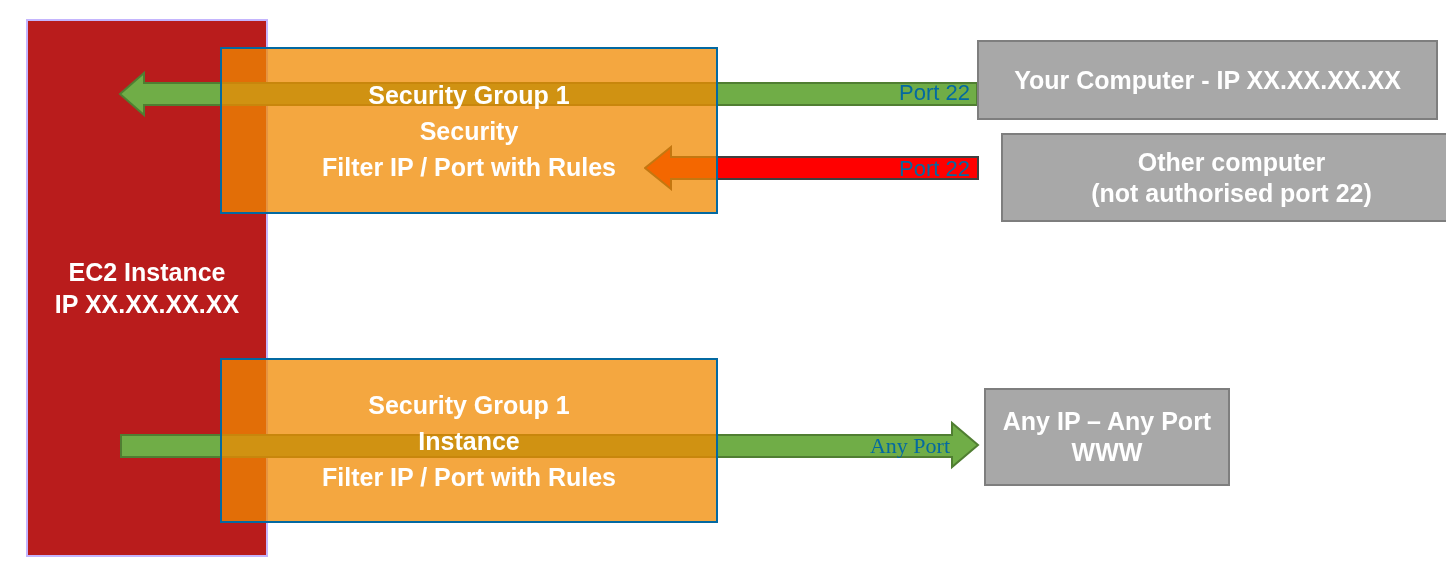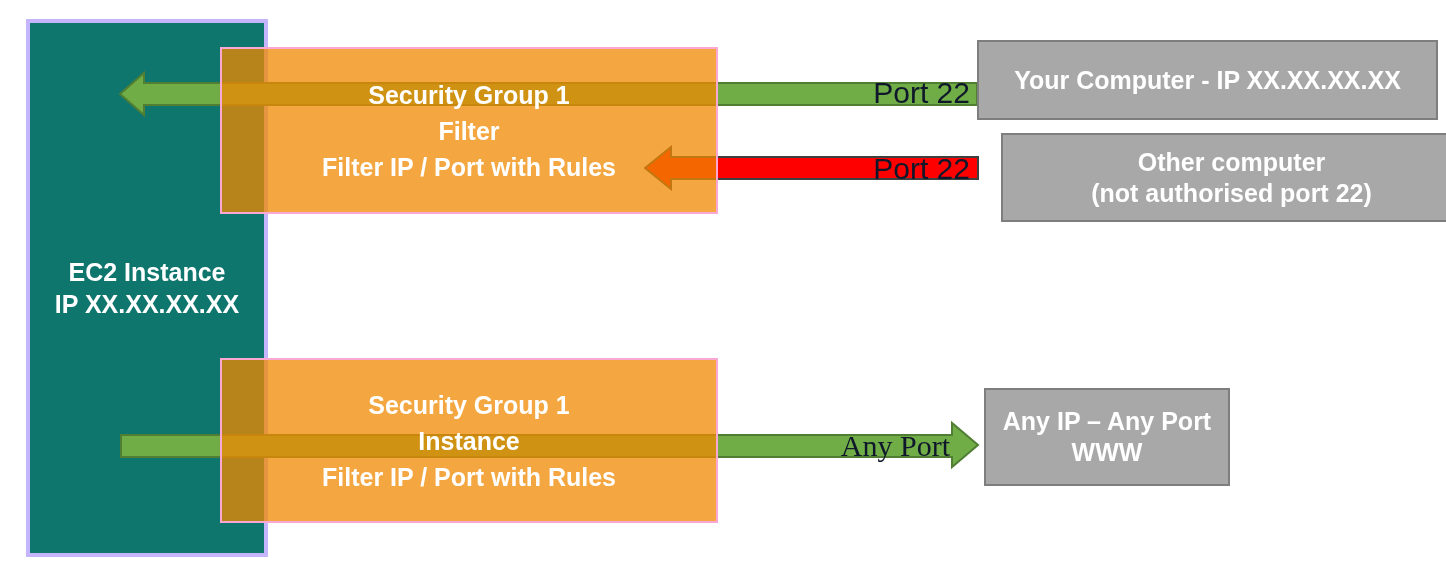--- a/index.html
+++ b/index.html
@@ -10,27 +10,27 @@
     overflow:hidden;
     font-family:"Liberation Sans", sans-serif;
   }
   .box{position:absolute;box-sizing:border-box;display:flex;flex-direction:column;
        align-items:center;justify-content:center;text-align:center;color:#ffffff;font-weight:bold;}
   .box .line{width:100%;}
 
   
   .ec2{
     left:26px;top:19px;width:242px;height:538px;
-    background:#0f766e;border:4px solid #c4b5fd;
+    background:#b91c1c;border:2px solid #c4b5fd;
     z-index:1;font-size:25px;line-height:32px;
   }
   
   .sg{
     background:rgba(240,138,0,0.75);
-    border:2px solid #f9a8d4;
+    border:2px solid #0369a1;
     z-index:3;font-size:25px;line-height:36px;
   }
   .sg-in{left:220px;top:47px;width:498px;height:167px;}
   .sg-out{left:220px;top:358px;width:498px;height:165px;}
 
   
   .endpoint{
     background:#A8A8A8;border:2px solid #7E7E7E;
     z-index:4;font-size:25px;line-height:31px;
   }
@@ -39,22 +39,22 @@
   .ep-www{left:984px;top:388px;width:246px;height:98px;}
 
   
   .arrow{position:absolute;z-index:2;display:block;}
   .arrow-in{left:118px;top:70px;}
   .arrow-blocked{left:644px;top:145px;}
   .arrow-out{left:119px;top:420px;}
 
   
   .flowlabel{
-    position:absolute;z-index:5;color:#0f172a;
-    font-size:30px;line-height:30px;text-align:right;white-space:nowrap;
+    position:absolute;z-index:5;color:#0369a1;
+    font-size:22px;line-height:30px;text-align:right;white-space:nowrap;
   }
   .lbl-port22-green{left:820px;top:78px;width:150px;}
   .lbl-port22-red{left:820px;top:154px;width:150px;}
   .lbl-anyport{left:800px;top:431px;width:150px;font-family:Liberation Serif, serif;}
 </style>
 </head>
 <body>
 
 <div class="canvas">
 
@@ -70,21 +70,21 @@
   <svg class="arrow arrow-blocked" width="335" height="46" viewBox="0 0 335 46">
     <polygon points="1,23 27,2 27,12 334,12 334,34 27,34 27,44" stroke-width="2" fill="#FF0000" stroke="#404040"></polygon>
   </svg>
 
   <svg class="arrow arrow-out" width="861" height="50" viewBox="0 0 861 50">
     <polygon points="2,15 833,15 833,3 859,25 833,47 833,37 2,37" stroke-width="2" fill="#70AD47" stroke="#507E32"></polygon>
   </svg>
 
   <div class="box sg sg-in">
     <div class="line">Security Group 1</div>
-    <div class="line">Filter</div>
+    <div class="line">Security</div>
     <div class="line">Filter IP / Port with Rules</div>
   </div>
 
   <div class="box sg sg-out">
     <div class="line">Security Group 1</div>
     <div class="line">Instance</div>
     <div class="line">Filter IP / Port with Rules</div>
   </div>
 
   <div class="box endpoint ep-your">

